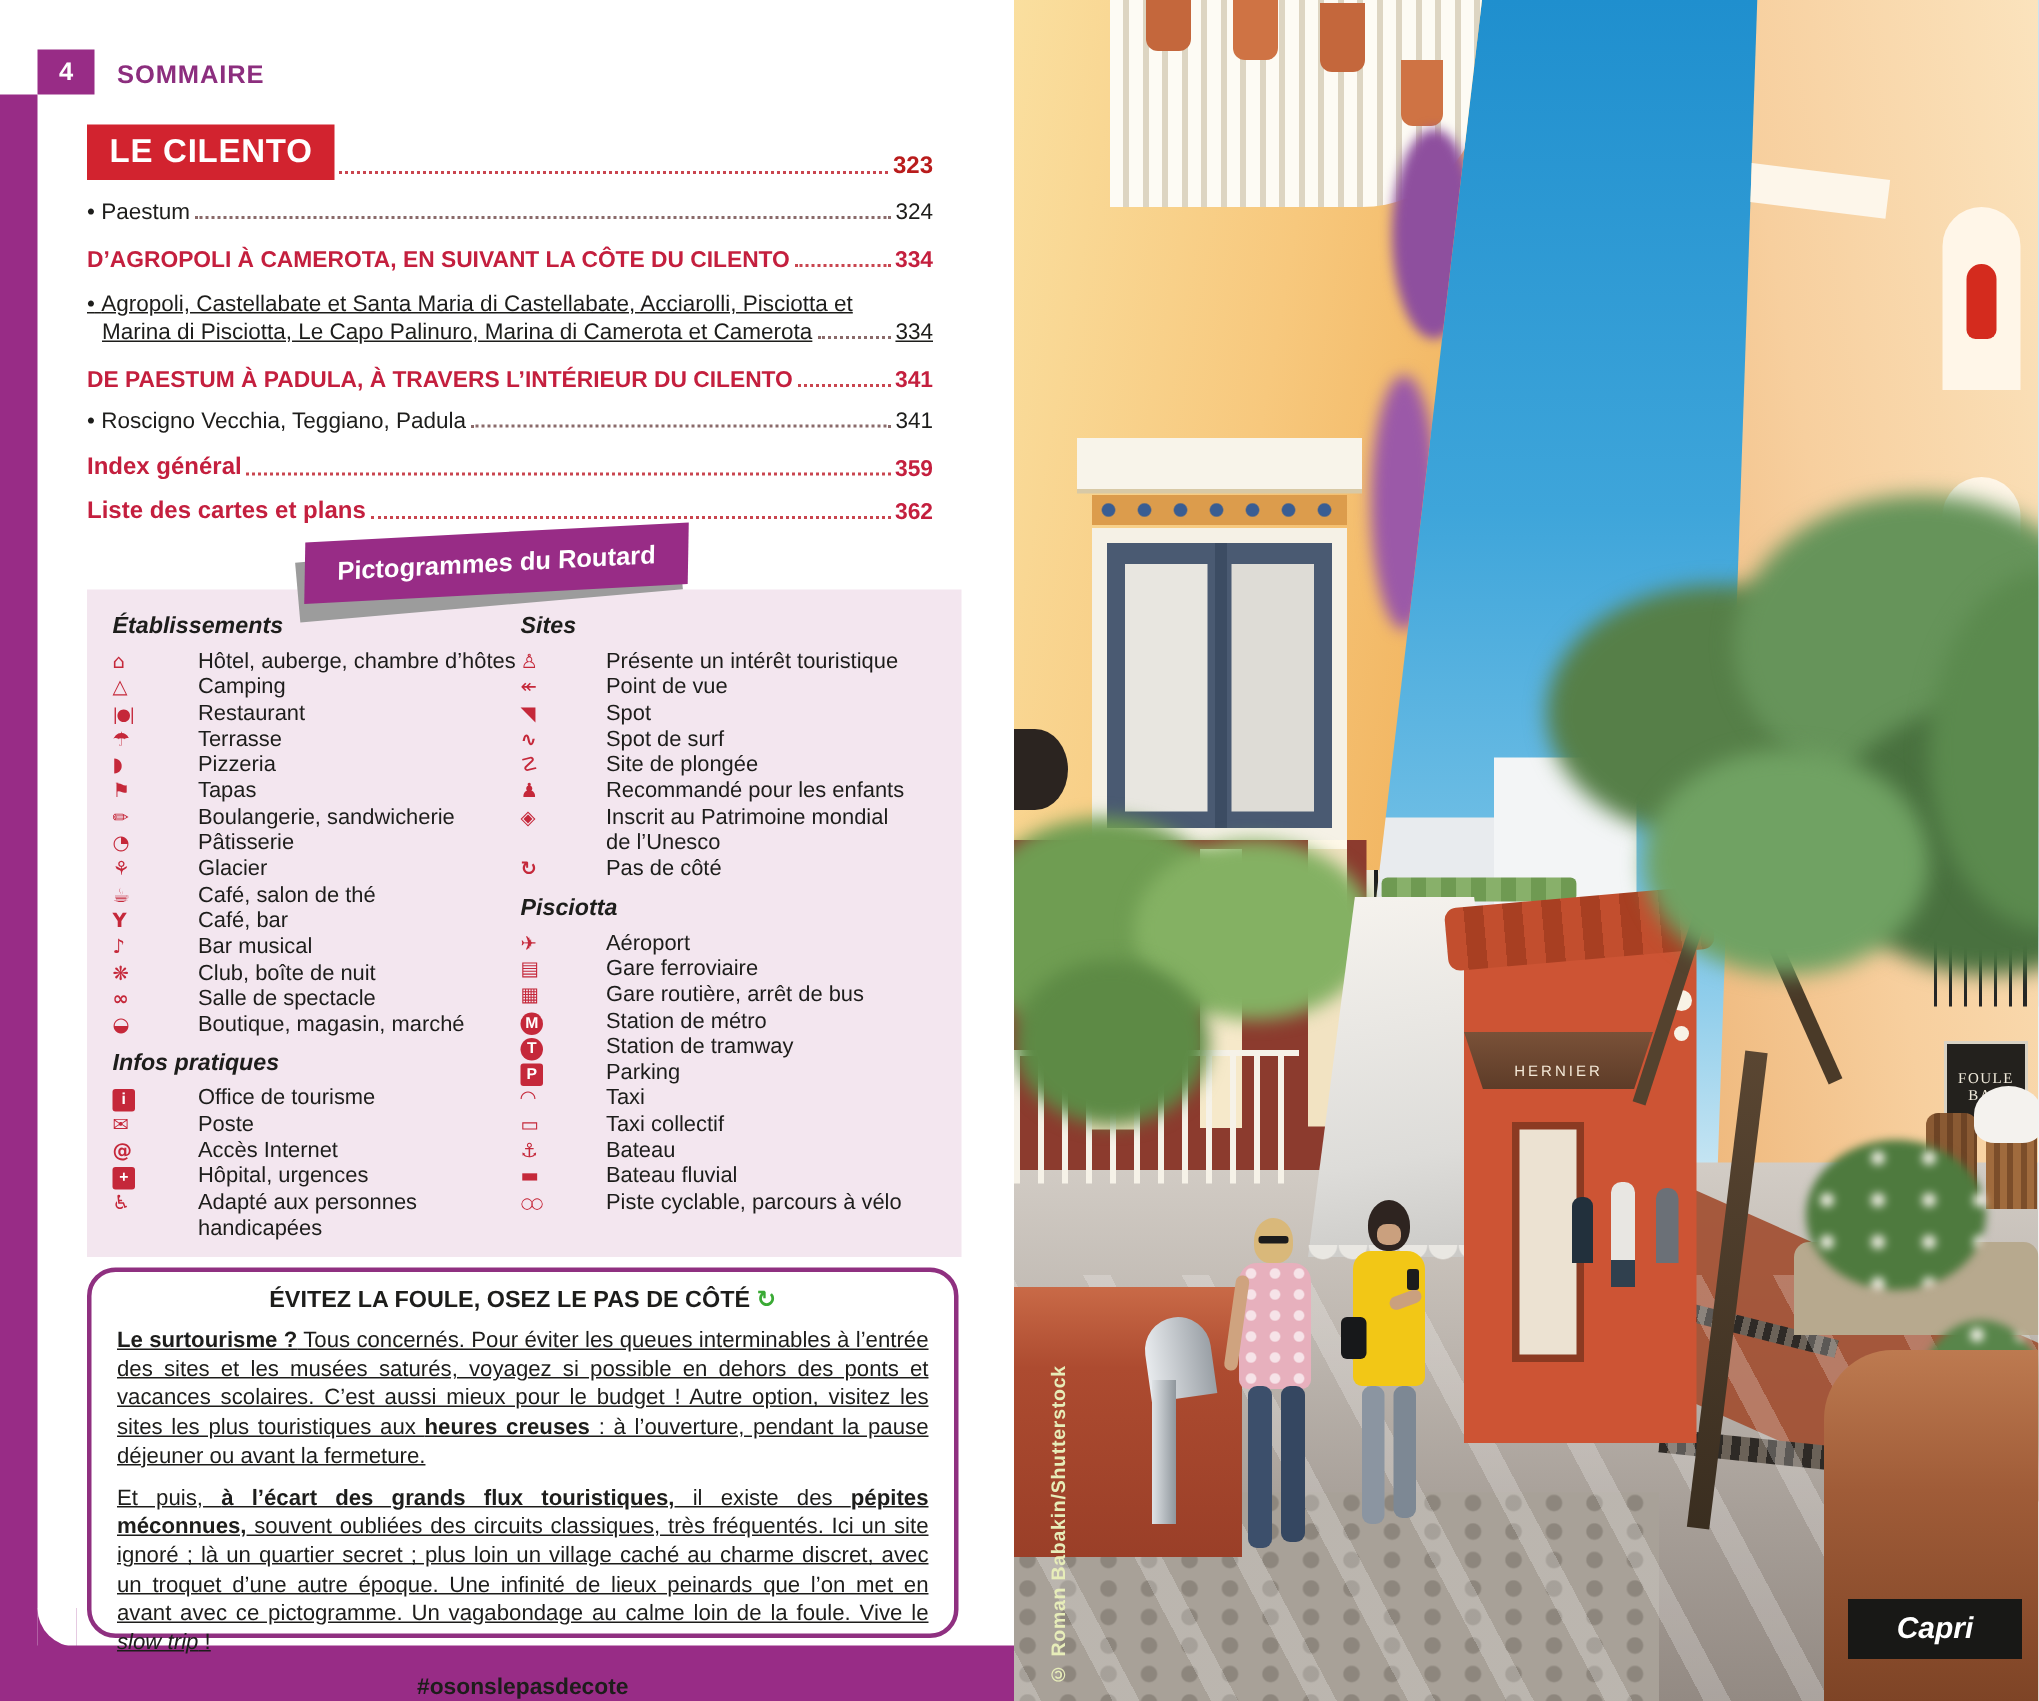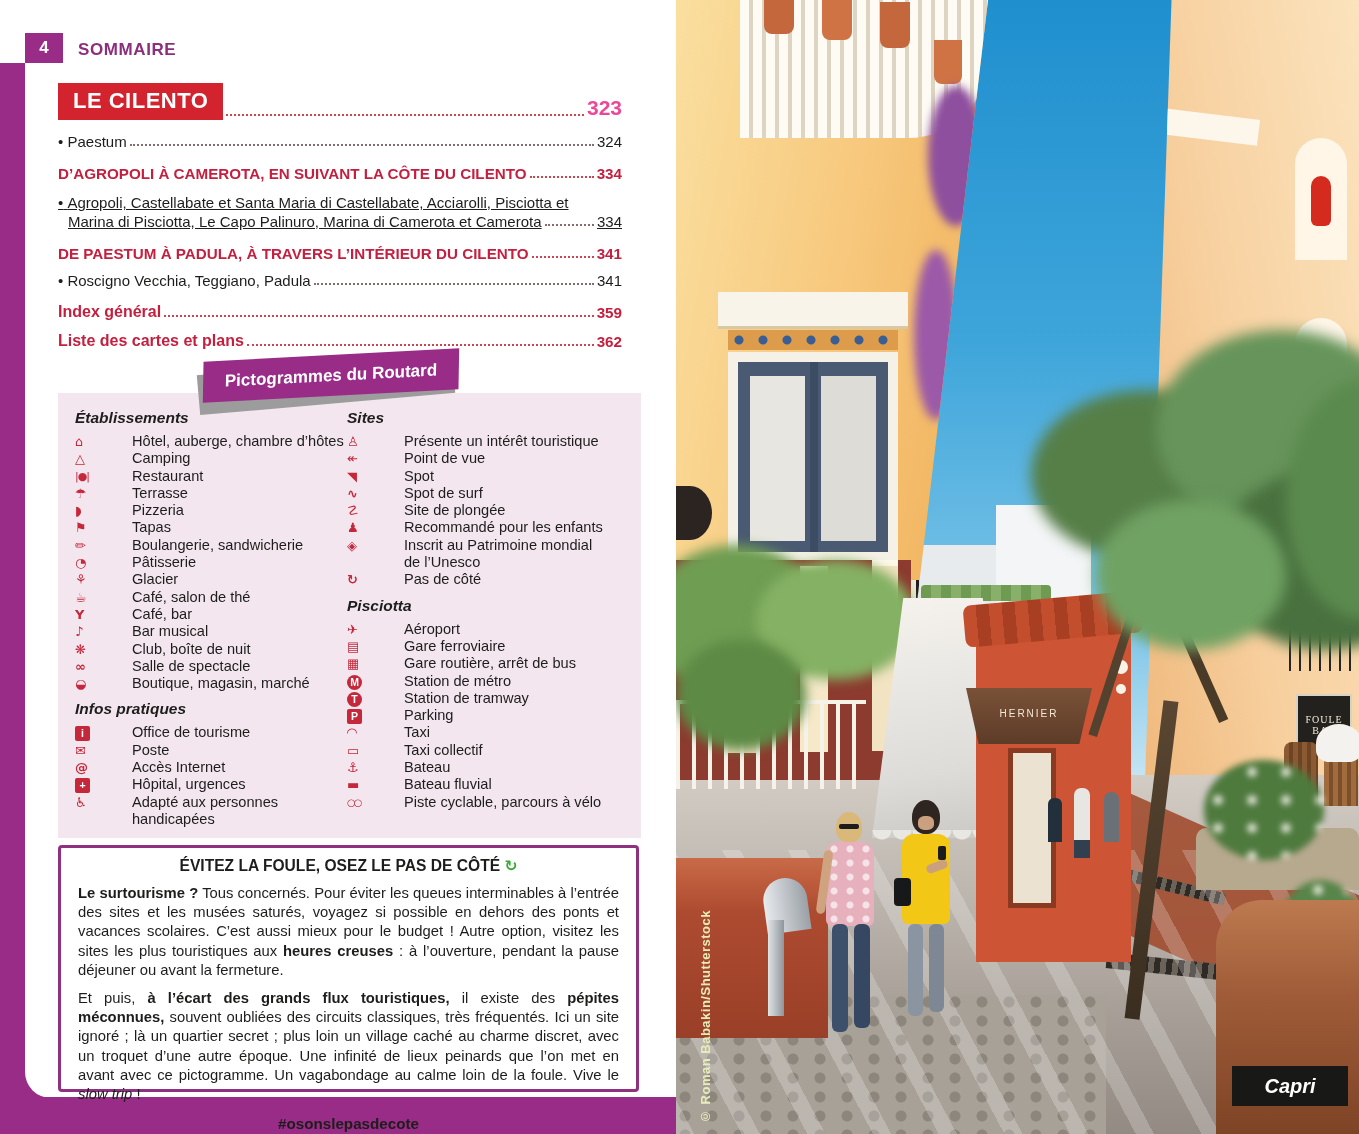--- a/index.html
+++ b/index.html
@@ -13,21 +13,21 @@
   .corner-round{left:25px;top:1072px;width:26px;height:26px;background:#fff;border-bottom-left-radius:26px;}
   .pagenum{left:25px;top:33px;width:38px;height:30px;background:#982c86;color:#fff;
            font-weight:bold;font-size:17px;display:flex;align-items:center;justify-content:center;}
   .sommaire{left:78px;top:40px;color:#8c2e7e;font-weight:bold;font-size:17px;letter-spacing:.6px;}
   
   .toc{left:58px;top:83px;width:564px;}
   .trow{display:flex;align-items:flex-end;}
   .leader{flex:1;border-bottom:2px dotted #8a6a6a;margin:0 3px 4px 3px;height:1px;}
   .leader.red{border-bottom-color:#c9454f;}
   .titlebox{background:#d2232f;color:#fff;font-weight:bold;font-size:22px;padding:5px 15px 6px 15px;letter-spacing:.5px;}
-  .pg-big{color:#ec4899;font-weight:bold;font-size:21px;}
+  .pg-big{color:#b91c1c;font-weight:bold;font-size:16px;}
   .bullet-row{font-size:15px;margin-top:13px;}
   .bullet-row .pg{font-size:15px;color:#1d1d1b;}
   .redhead{color:#c41f3e;font-weight:bold;font-size:15.2px;margin-top:15px;}
   .redhead .pg, .redlink .pg{color:#c41f3e;font-weight:bold;font-size:15.2px;}
   .cont-line{font-size:15px;margin-left:10px;margin-top:2px;}
   .redlink{color:#c41f3e;font-weight:bold;font-size:16px;margin-top:14px;}
   
   .panel{left:58px;top:393px;width:583px;height:445px;background:#f3e6ef;}
   .banner-shadow{left:198px;top:364px;width:256px;height:40px;background:#9c9c9c;transform:rotate(-5deg);}
   .banner{left:203px;top:355px;width:256px;height:41px;background:#982c86;transform:rotate(-3deg) skewX(-4deg);
@@ -39,25 +39,25 @@
   .gh2{margin-top:8px;}
   .li{display:flex;align-items:flex-start;line-height:17.3px;font-size:14.6px;}
   .ic{width:26px;flex:0 0 26px;margin-right:31px;color:#c5283a;font-family:"DejaVu Sans",sans-serif;
       font-size:13px;text-align:left;line-height:17.3px;}
   .lb{flex:1;}
   .badge{display:inline-block;width:15px;height:15px;background:#c5283a;color:#fff;font-size:10.5px;
          font-weight:bold;text-align:center;line-height:15px;font-family:"Liberation Sans",sans-serif;}
   .badge.circle{border-radius:50%;}
   .badge.square{border-radius:2px;}
   
-  .callout{left:58px;top:845px;width:581px;height:247px;border:3.5px solid #8f3080;border-radius:4px;
+  .callout{left:58px;top:845px;width:581px;height:247px;border:3.5px solid #8f3080;border-radius:19px;
            box-sizing:border-box;padding:9px 17px 0 17px;background:#fff;}
   .c-title{text-align:center;font-weight:bold;font-size:15.6px;}
   .c-green{color:#3aaa35;font-family:"DejaVu Sans",sans-serif;font-weight:bold;}
-  .c-p{text-align:justify;font-size:14.8px;line-height:19.2px;margin:9px 0 0 0;}
+  .c-p{text-align:justify;font-size:14.8px;line-height:19.2px;margin:9px 0 0 0;text-decoration:underline;}
   .c-p b{font-weight:bold;}
   .c-p i{font-style:italic;}
   .c-tag{text-align:center;font-weight:bold;font-size:15.2px;margin-top:11px;}
   
   .photo{left:676px;top:0;width:683px;height:1134px;overflow:hidden;
          background:linear-gradient(180deg,#1f8fce 0%,#3ea5da 30%,#7cc5e8 55%,#c2e3f2 68%,#e9f4f8 74%,#d6d0c8 76%);}
   .ph{position:absolute;}
   .credit{left:22px;top:872px;writing-mode:vertical-rl;transform:rotate(180deg);
           color:#e7edb9;font-size:13px;font-weight:bold;letter-spacing:.5px;height:252px;}
   .capri{left:556px;top:1066px;width:116px;height:40px;background:#181816;color:#fff;
@@ -366,21 +366,21 @@
   <div class="ph" style="left:0;top:700px;width:190px;height:85px;background:repeating-linear-gradient(90deg,#f6f2e8 0 4px,transparent 4px 16px);border-top:4px solid #f6f2e8;"></div>
   <div class="ph" style="left:-30px;top:545px;width:180px;height:150px;background:#6f9d52;border-radius:50%;filter:blur(6px);"></div>
   <div class="ph" style="left:80px;top:560px;width:160px;height:120px;background:#84b163;border-radius:50%;filter:blur(6px);"></div>
   <div class="ph" style="left:0px;top:640px;width:130px;height:110px;background:#5d8a45;border-radius:50%;filter:blur(6px);"></div>
 
   <div class="ph" style="left:196px;top:598px;width:142px;height:240px;background:linear-gradient(170deg,#f6f3ee 0%,#dddcd9 70%,#c9c8c5 100%);clip-path:polygon(22% 0,78% 0,100% 100%,0 100%);"></div>
   <div class="ph" style="left:196px;top:830px;width:142px;height:14px;background:radial-gradient(circle at 10px 0,#e9e7e2 9px,transparent 10px);background-size:20px 14px;background-repeat:repeat-x;"></div>
 
   <div class="ph" style="left:300px;top:632px;width:155px;height:330px;background:#cd5434;"></div>
   <div class="ph" style="left:288px;top:598px;width:178px;height:42px;background:repeating-linear-gradient(90deg,#c24e2e 0 13px,#a83f22 13px 26px);border-radius:8px;transform:rotate(-5deg);"></div>
-  <div class="ph" style="left:290px;top:688px;width:126px;height:56px;background:linear-gradient(#7a5138,#5d3c28);clip-path:polygon(0 0,100% 0,90% 100%,10% 100%);display:flex;align-items:center;justify-content:center;">
+  <div class="ph" style="left:300px;top:688px;width:126px;height:38px;background:linear-gradient(#7a5138,#5d3c28);clip-path:polygon(0 0,100% 0,90% 100%,10% 100%);display:flex;align-items:flex-end;justify-content:center;">
     <span style="color:#f4e9d8;font-size:10px;letter-spacing:2px;padding-bottom:6px;">HERNIER</span>
   </div>
   <div class="ph" style="left:332px;top:748px;width:48px;height:160px;background:#ece2d2;border:5px solid #8b3a22;box-sizing:border-box;"></div>
   <div class="ph" style="left:438px;top:660px;width:14px;height:14px;background:#f8f3e6;border-radius:50%;box-shadow:0 22px 0 -2px #f8f3e6;"></div>
 
   <div class="ph" style="left:468px;top:700px;width:15px;height:320px;background:linear-gradient(#5a4632,#3a2e20);transform:rotate(7deg);"></div>
   <div class="ph" style="left:500px;top:520px;width:10px;height:210px;background:#4a3a28;transform:rotate(-24deg);"></div>
   <div class="ph" style="left:440px;top:560px;width:9px;height:180px;background:#54422e;transform:rotate(18deg);"></div>
   <div class="ph" style="left:355px;top:390px;width:230px;height:170px;background:#567f48;border-radius:50%;filter:blur(7px);"></div>
   <div class="ph" style="left:480px;top:330px;width:250px;height:200px;background:#66945a;border-radius:50%;filter:blur(7px);"></div>

